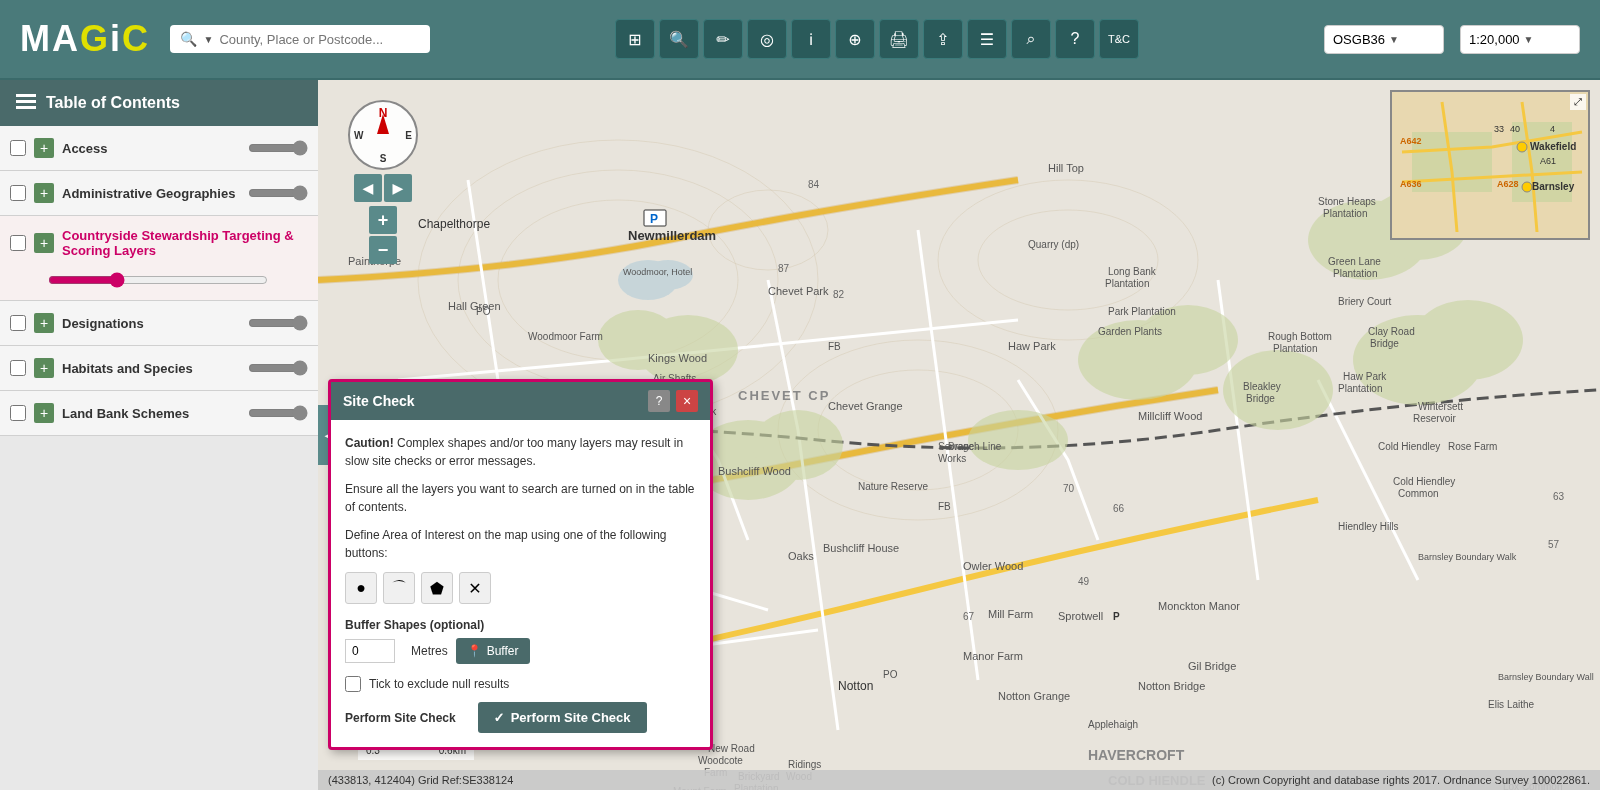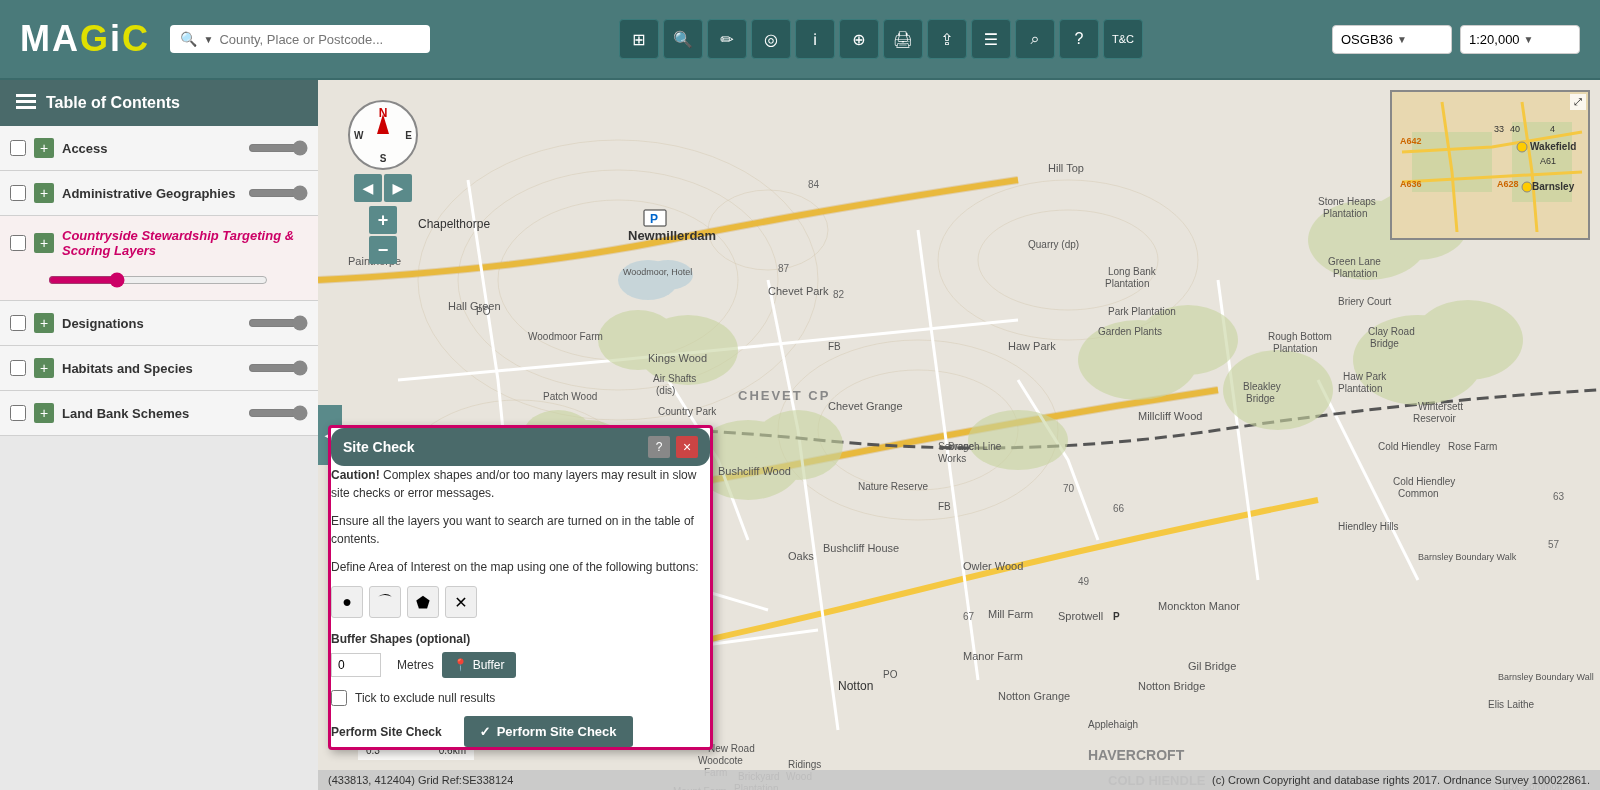--- a/index.html
+++ b/index.html
@@ -51,21 +51,21 @@
       border-radius: 4px;
       display: flex;
       align-items: center;
       justify-content: center;
       color: white;
       font-size: 16px;
       cursor: pointer;
     }
     .toolbar-right {
       display: flex;
-      gap: 8px;
+      gap: 16px;
       align-items: center;
     }
     .coord-select {
       background: white;
       border: 1px solid #ccc;
       border-radius: 4px;
       padding: 6px 8px;
       font-size: 13px;
       display: flex;
       align-items: center;
@@ -157,21 +157,20 @@
     }
     .layer-slider-row {
       padding: 2px 10px 8px 48px;
     }
     .layer-slider {
       width: 240px;
       accent-color: #888;
     }
     .layer-item.highlighted .layer-name {
       color: #cc0066;
-      font-style: italic;
     }
     .layer-slider.highlighted {
       accent-color: #cc0066;
     }
 
     
     #map-container {
       flex: 1;
       position: relative;
       background: #d4d0c8;
@@ -338,21 +337,20 @@
     }
     .dialog-header {
       background: #4a6a6a;
       color: white;
       padding: 8px 12px;
       display: flex;
       align-items: center;
       justify-content: space-between;
       font-size: 14px;
       font-weight: bold;
-      border-radius: 13px;
     }
     .dialog-header-buttons {
       display: flex;
       gap: 6px;
     }
     .dialog-help-btn {
       width: 22px;
       height: 22px;
       background: #888;
       color: white;
@@ -371,20 +369,21 @@
       color: white;
       border: none;
       border-radius: 2px;
       cursor: pointer;
       font-size: 14px;
       display: flex;
       align-items: center;
       justify-content: center;
     }
     .dialog-body {
+      padding: 14px;
     }
     .dialog-caution {
       font-size: 12px;
       color: #333;
       margin-bottom: 10px;
       line-height: 1.5;
     }
     .dialog-caution strong { font-weight: bold; }
     .dialog-instruction {
       font-size: 12px;

